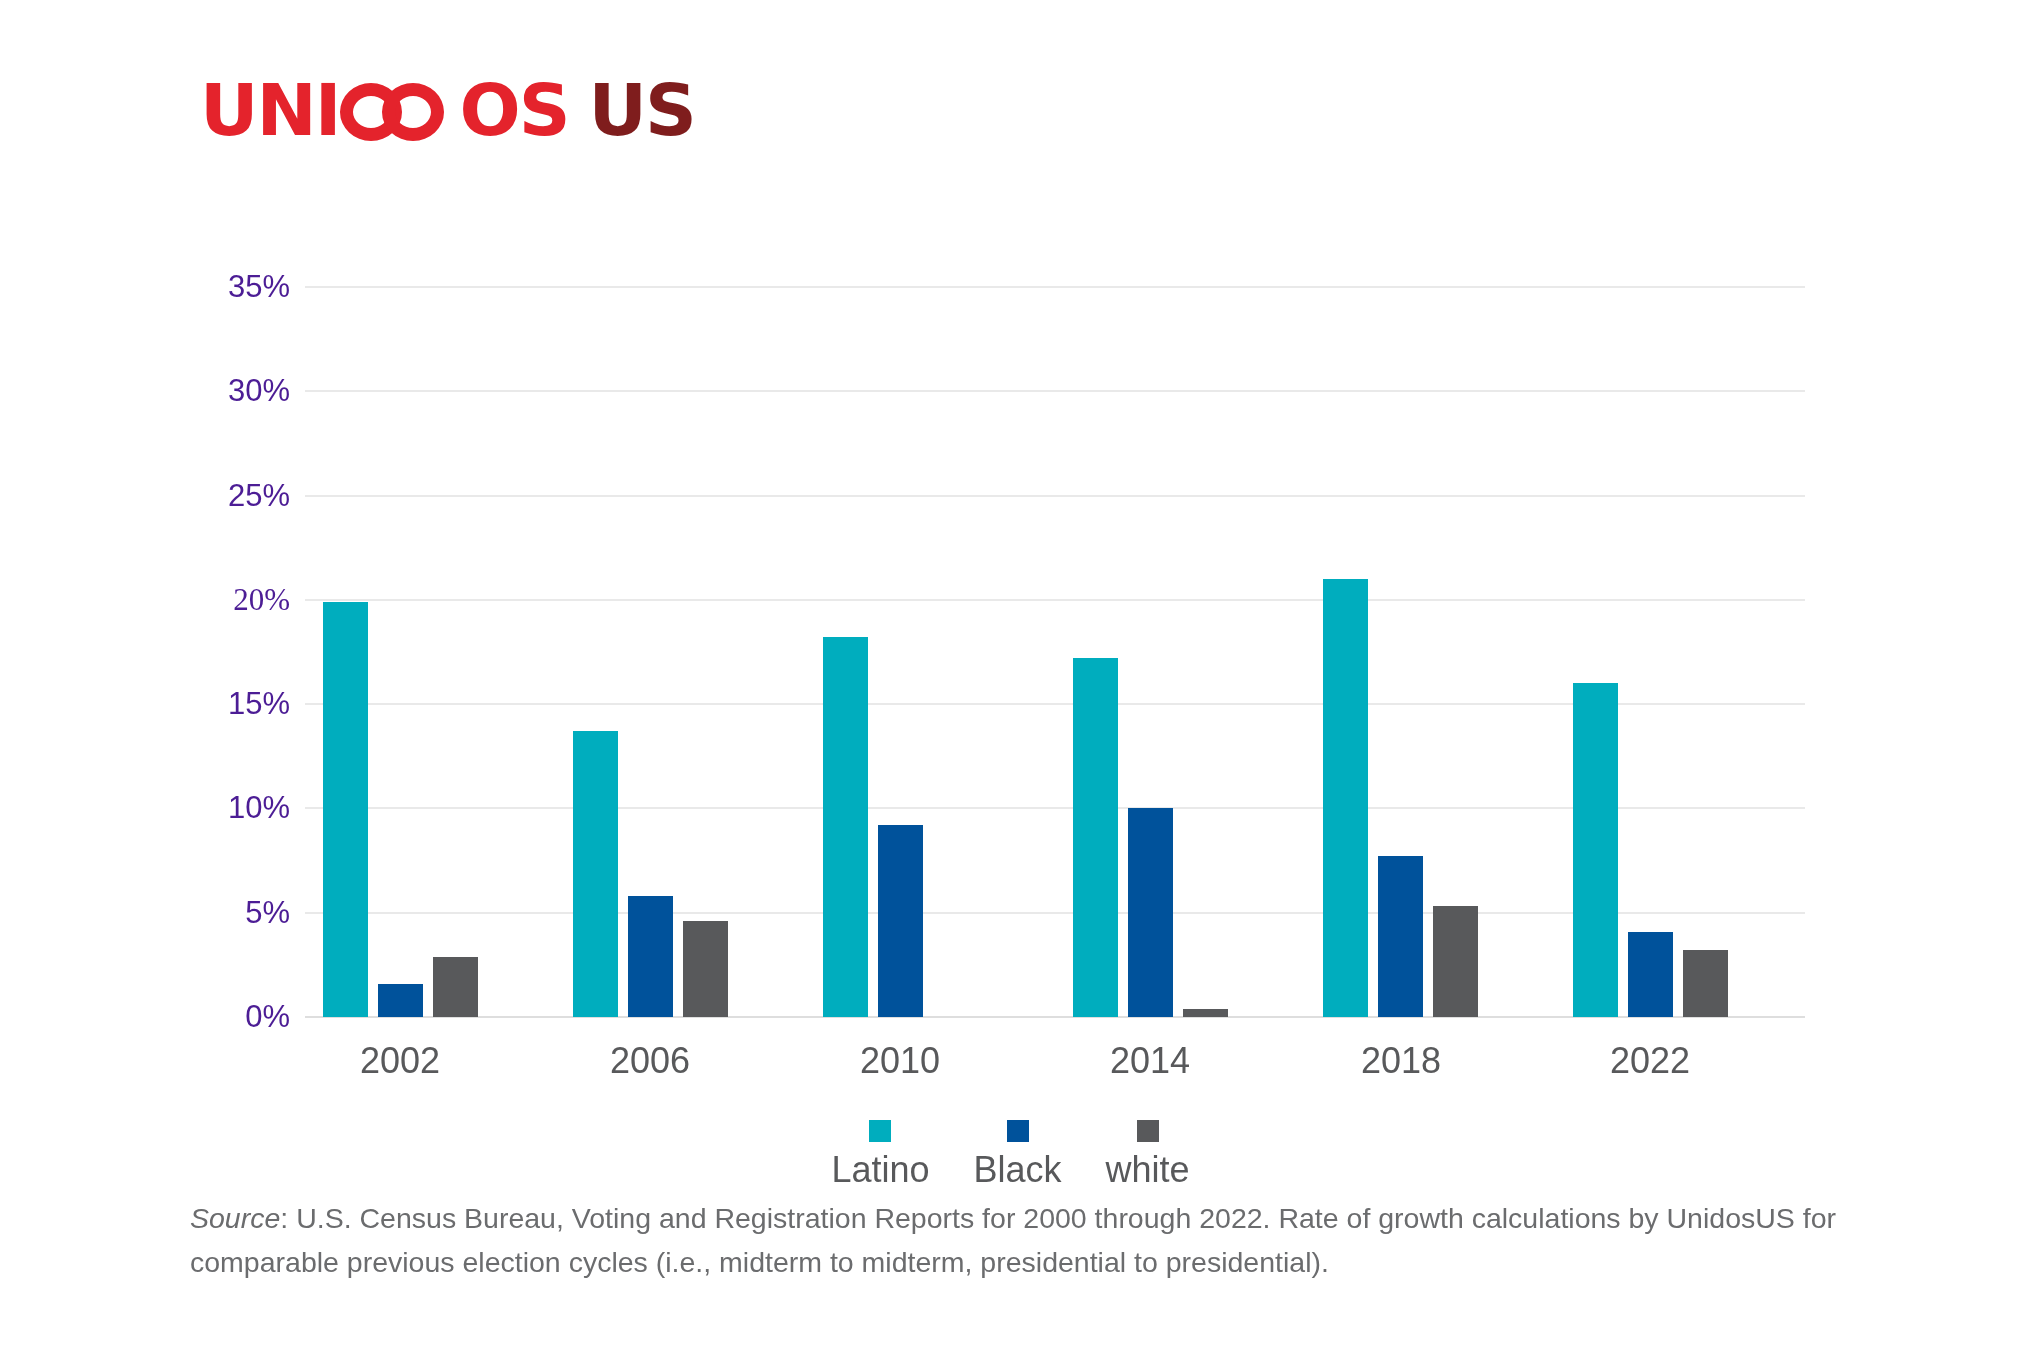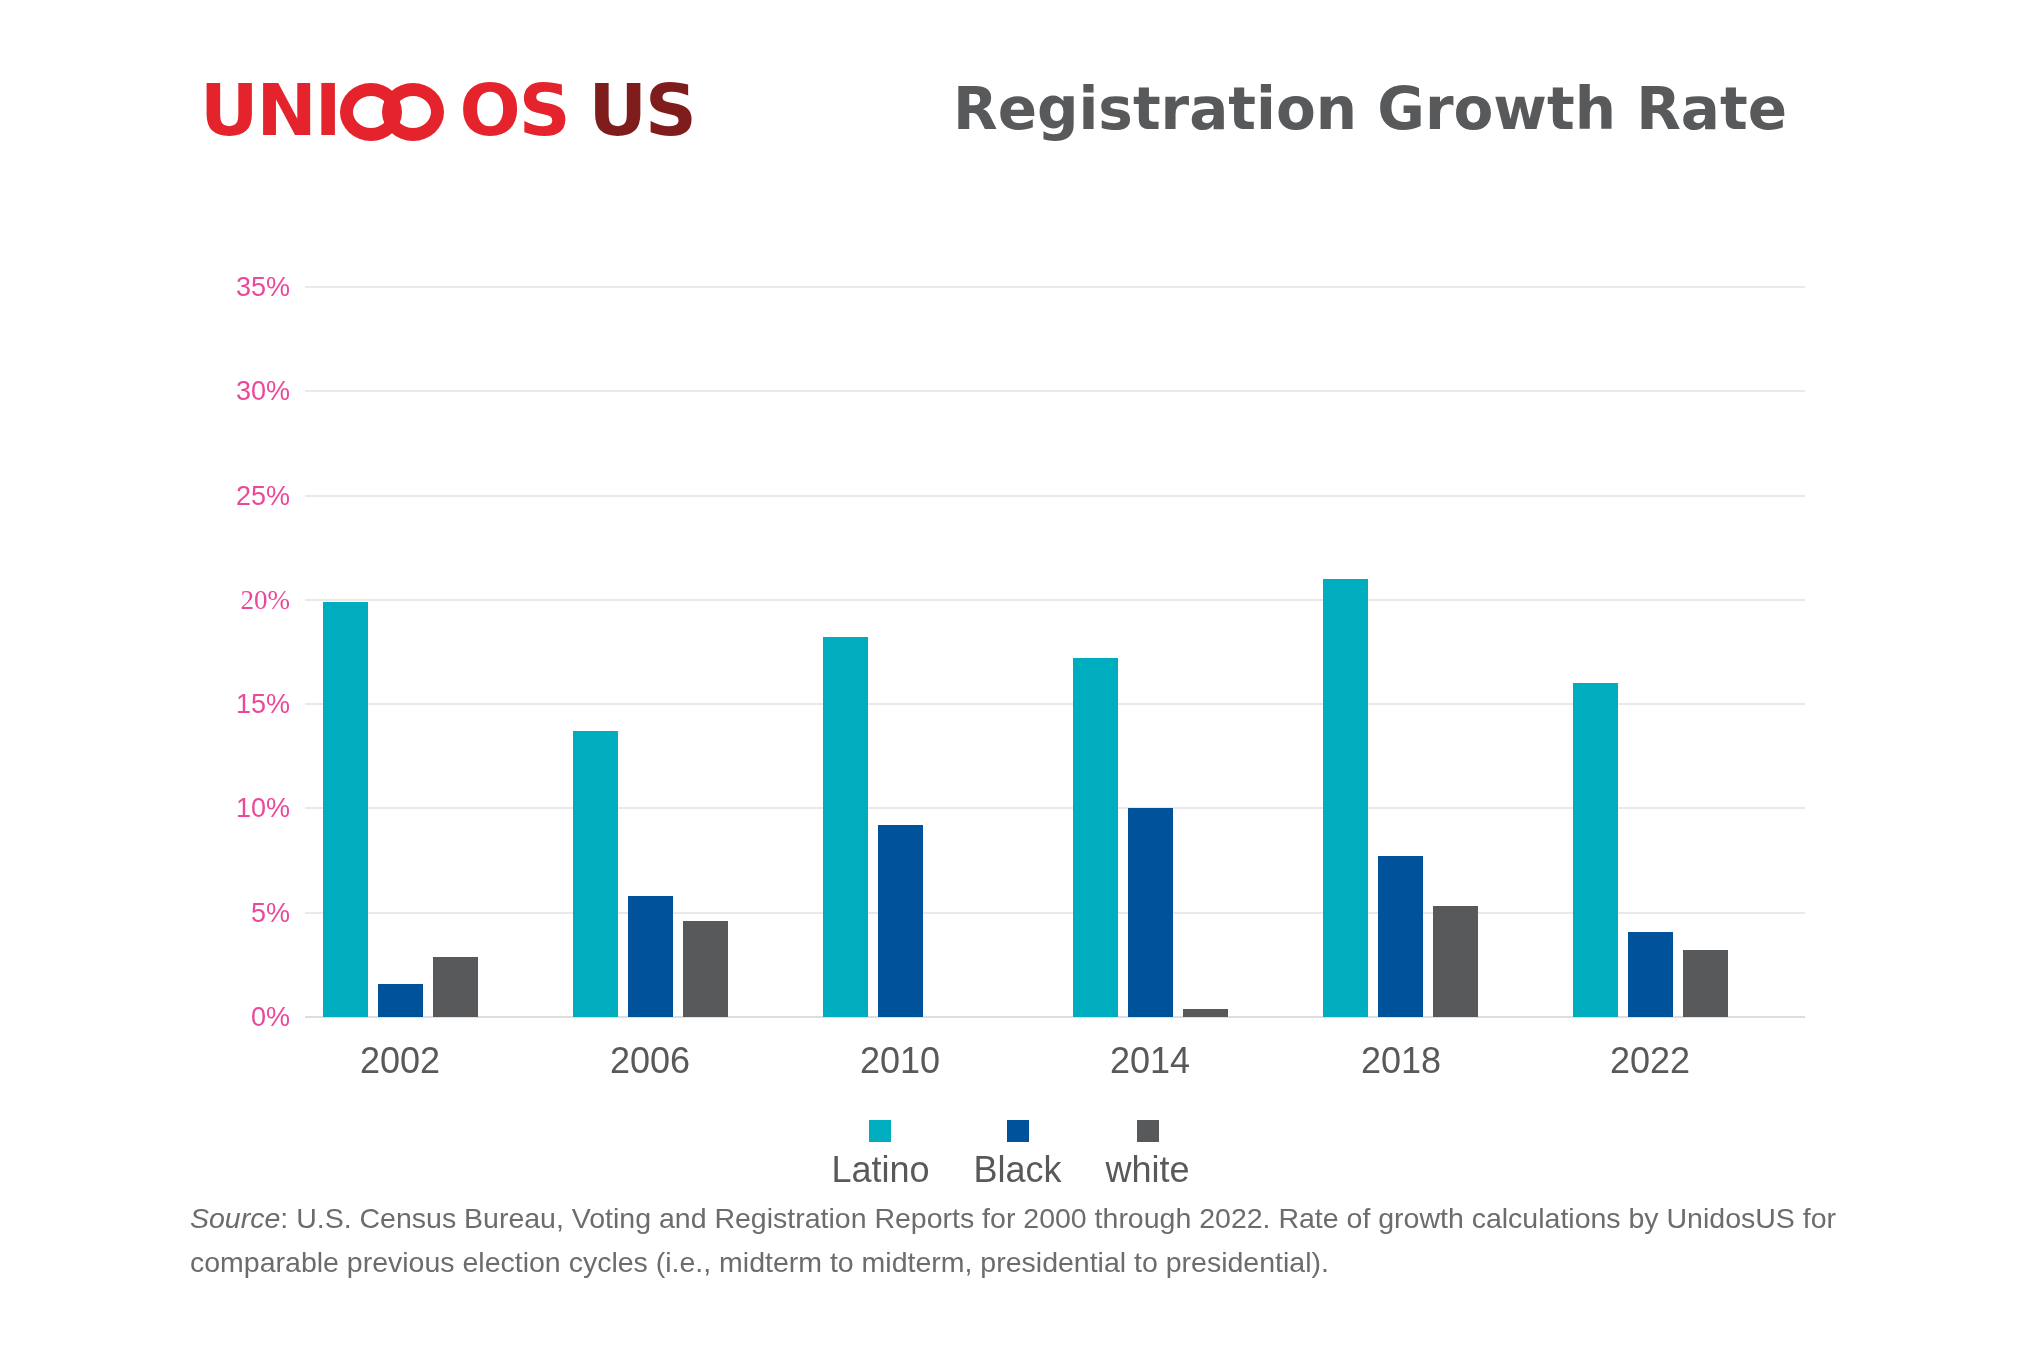--- a/index.html
+++ b/index.html
@@ -79,22 +79,22 @@
     width:1500px;height:730px;
   }
   .gridline{
     position:absolute;left:0;width:1500px;height:2px;background:#e9e9e9;
   }
   .gridline.zero{background:#dedede;}
 
   .ytick{
     position:absolute;
     right:2033px; 
-    font-size:27px;
-    color:#ec4899;
+    font-size:31px;
+    color:#4c1d95;
     text-align:right;
     white-space:nowrap;
   }
   #ylabels{position:absolute;left:160px;top:287px;width:130px;height:730px;}
   #ylabels .ytick{
     position:absolute;right:0;width:130px;text-align:right;
     transform:translateY(-50%);
   }
 
   #bars{position:absolute;left:305px;top:287px;width:1500px;height:730px;}
@@ -139,21 +139,20 @@
         <span id="logo-rings">
           <span class="ring r1"></span>
           <span class="ring r2"></span>
         </span>
         <span class="logo-red">OS</span>
         <span class="logo-gray">US</span>
     </div>
   </div>
 
   <div id="title-block">
-    <div id="chart-title">Registration Growth Rate</div>
   </div>
 
 </div>
 
 <div id="plot-area">
     <div class="gridline zero" style="top: 729px;"></div>
     <div class="gridline" style="top: 624.714px;"></div>
     <div class="gridline" style="top: 520.429px;"></div>
     <div class="gridline" style="top: 416.143px;"></div>
     <div class="gridline" style="top: 311.857px;"></div>

